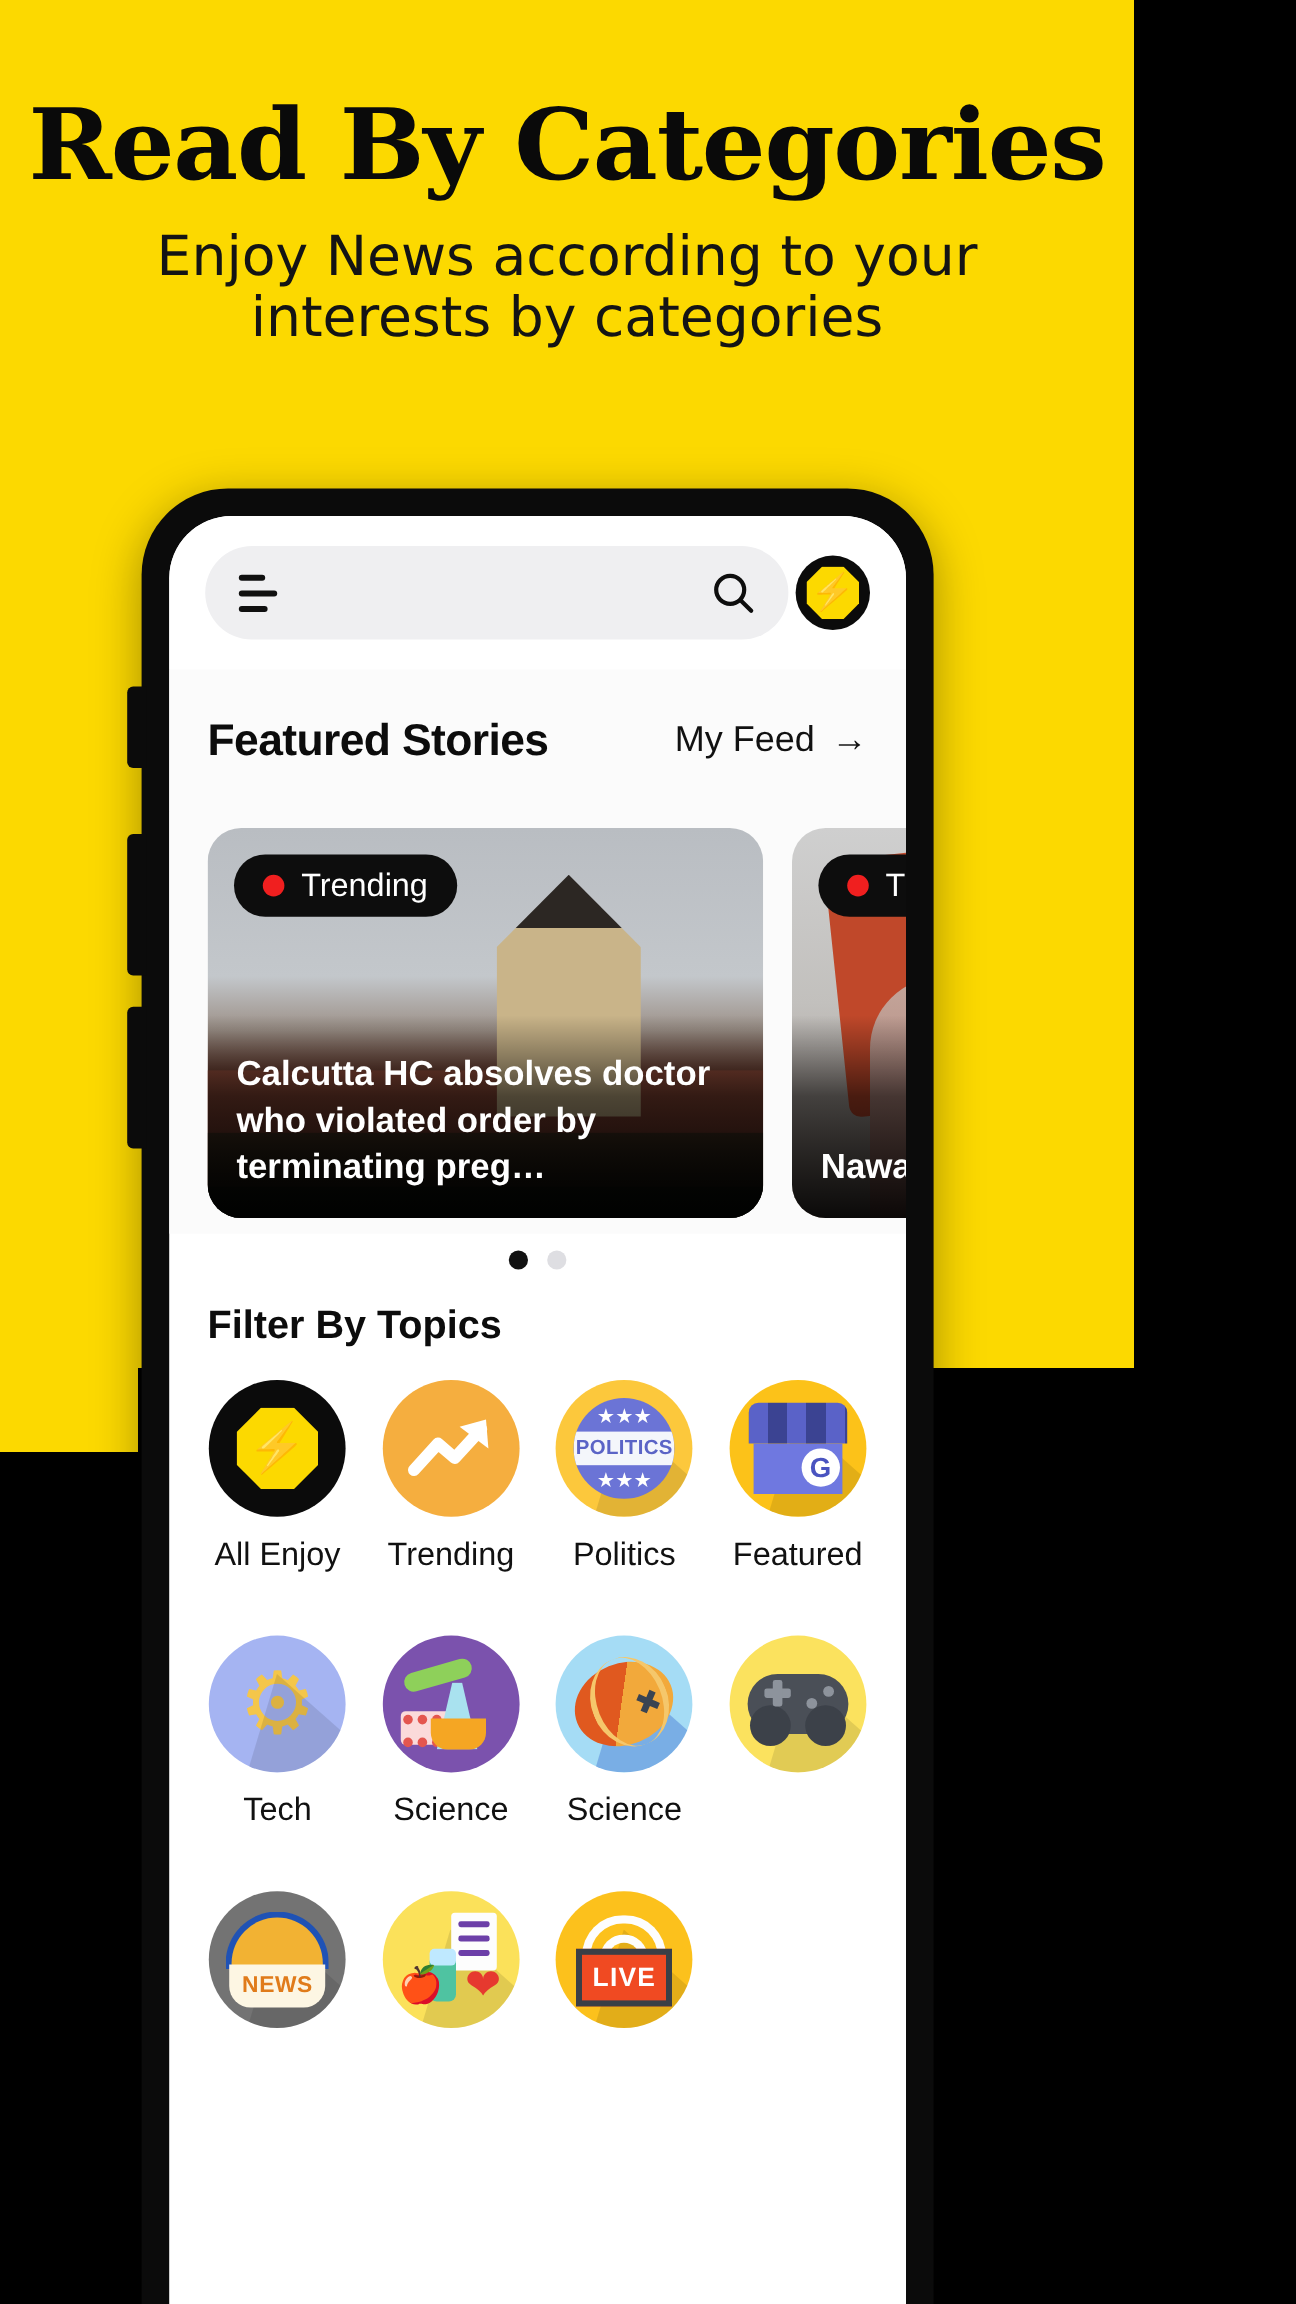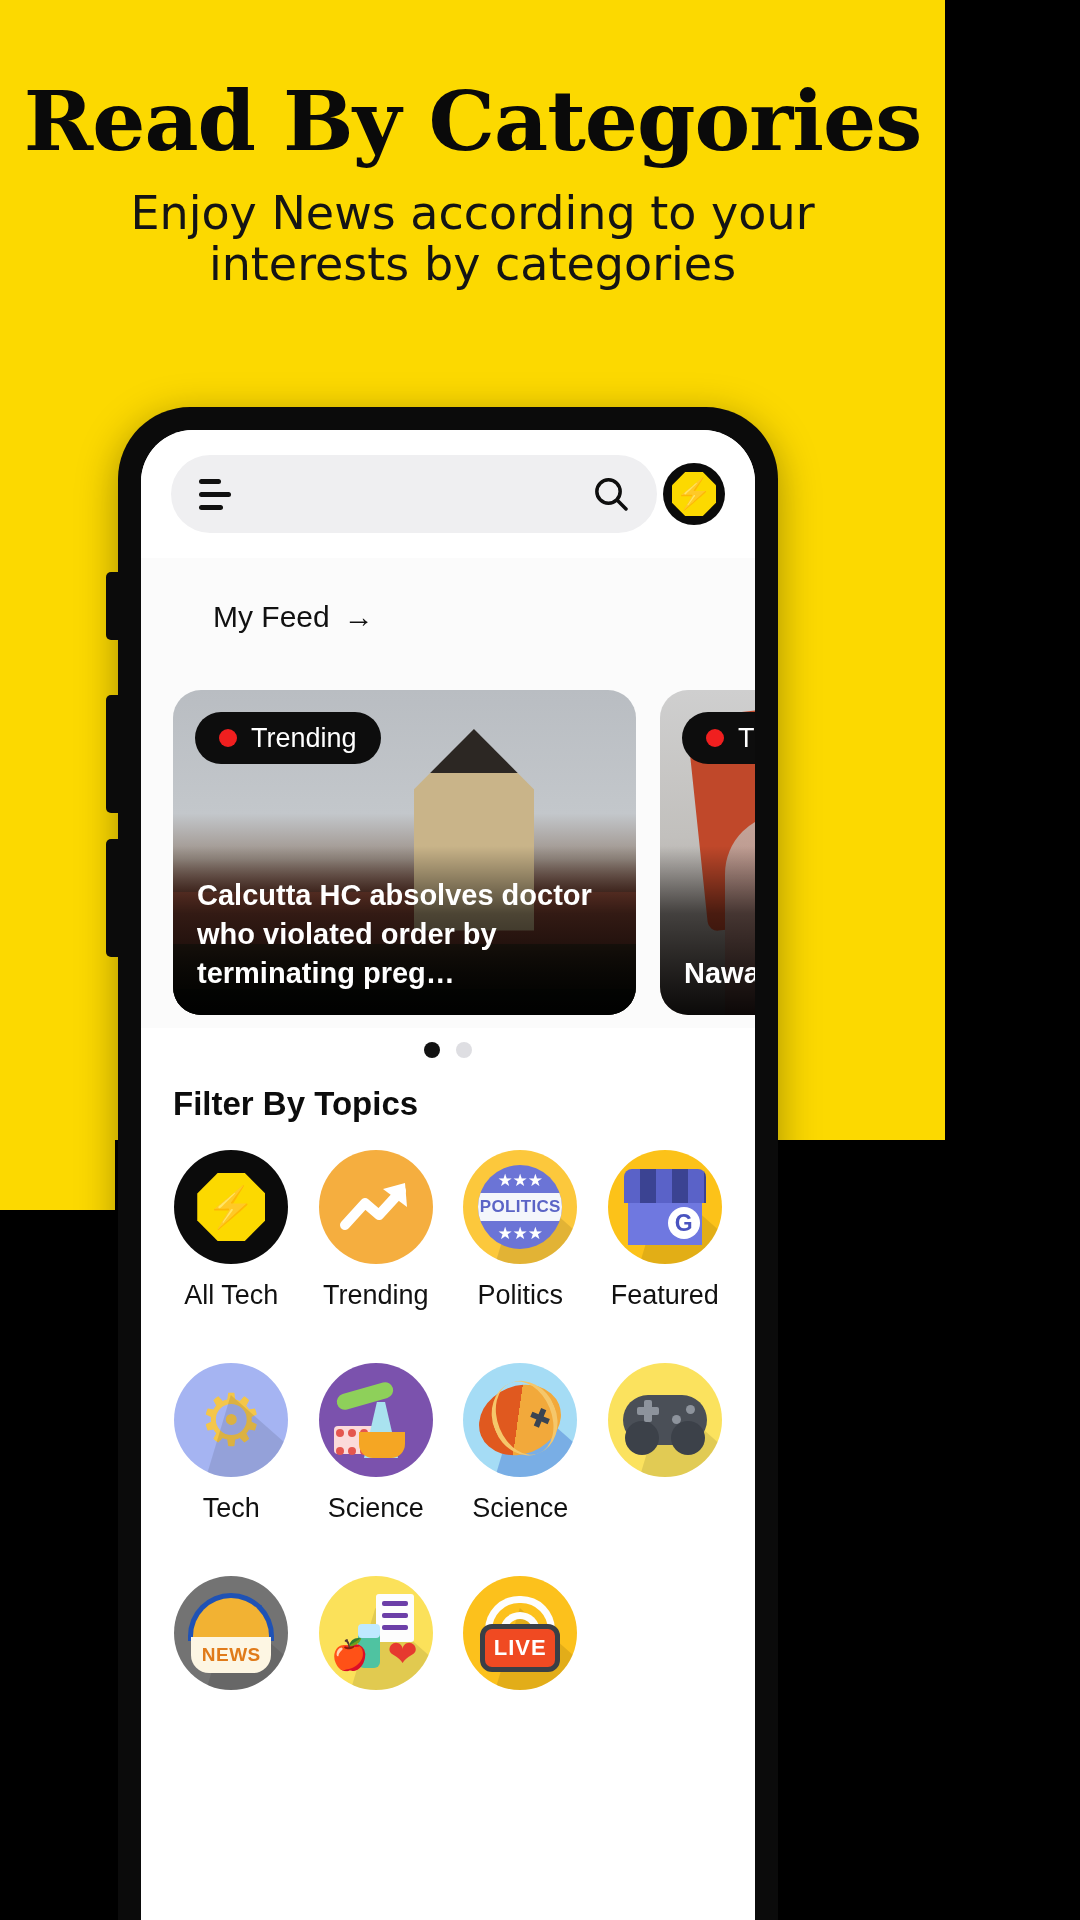--- a/index.html
+++ b/index.html
@@ -317,21 +317,21 @@
   .live-wave{
     position:absolute;left:50%;top:2px;width:70px;height:34px;margin-left:-35px;
     border:7px solid #fdfdfd;border-bottom:none;border-radius:35px 35px 0 0;
   }
   .live-wave2{
     position:absolute;left:50%;top:18px;width:40px;height:20px;margin-left:-20px;
     border:7px solid #fdfdfd;border-bottom:none;border-radius:20px 20px 0 0;
   }
   .live-box{
     position:absolute;left:4px;right:4px;bottom:0;height:48px;background:#f04a22;
-    border:5px solid #3a3f46;border-radius:12px; box-sizing:border-box;
+    border:5px solid #3a3f46;border-radius:0; box-sizing:border-box;
     display:flex;align-items:center;justify-content:center;
     color:#fff;font-weight:bold;font-size:22px;letter-spacing:1px;
   }
 </style>
 </head>
 <body>
 
 <div class="promo-bg"></div>
 <div class="promo-bg-tail"></div>
 
@@ -361,20 +361,21 @@
         </span>
       </div>
       <span class="logo-badge">
         <span class="oct" style="width:44px;height:44px;">
           <span class="bolt sm">⚡</span>
         </span>
       </span>
     </div>
 
     <div class="sec-head">
+      <span class="sec-title">Featured Stories</span>
       <span class="myfeed">
         <span>My Feed</span>
         <span>→</span>
       </span>
     </div>
 
     <div class="carousel">
 
       <div class="fcard c1">
         <div class="img-hc">
@@ -413,21 +414,21 @@
     <div class="topics-head">Filter By Topics</div>
 
     <div class="grid">
 
       <div class="cat">
         <span class="cat-ico" style="background:#0b0b0b">
           <span class="oct">
               <span class="bolt">⚡</span>
             </span>
         </span>
-        <span class="cat-lab">All Tech</span>
+        <span class="cat-lab">All Enjoy</span>
       </div>
 
       <div class="cat">
         <span class="cat-ico" style="background:#f5ae3f">
           <span class="arrow-up">
             <svg viewBox="0 0 74 60">
               <polyline points="6,48 26,26 40,38 62,14" fill="none" stroke="#fff" stroke-width="10" stroke-linecap="round" stroke-linejoin="round"></polyline>
               <polygon points="66,6 68,30 44,12" fill="#fff"></polygon>
             </svg>
           </span>

